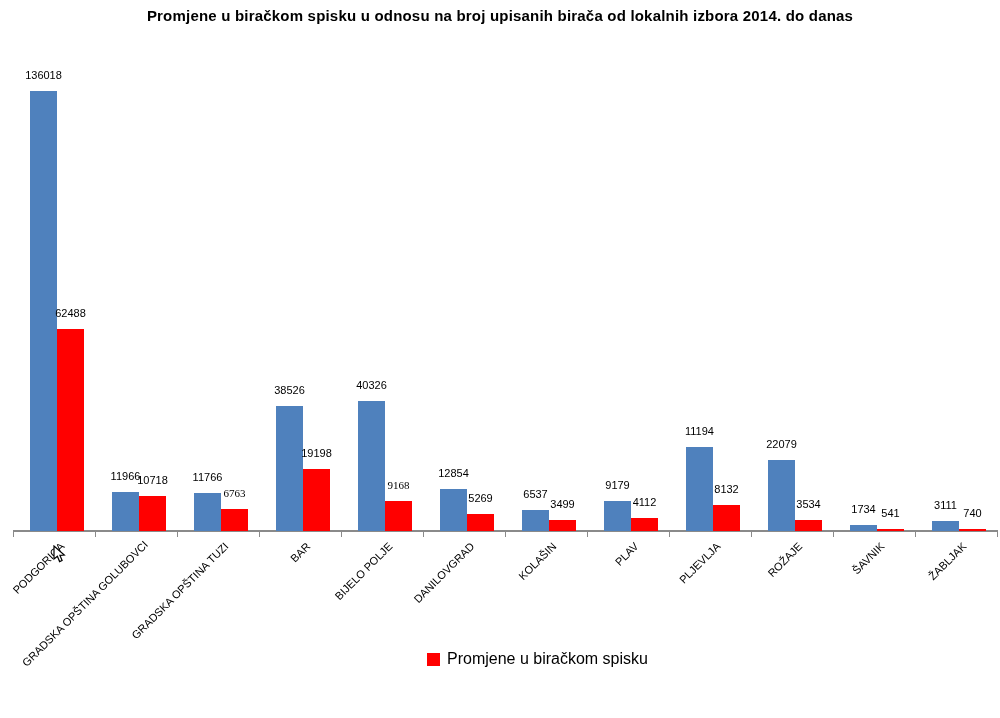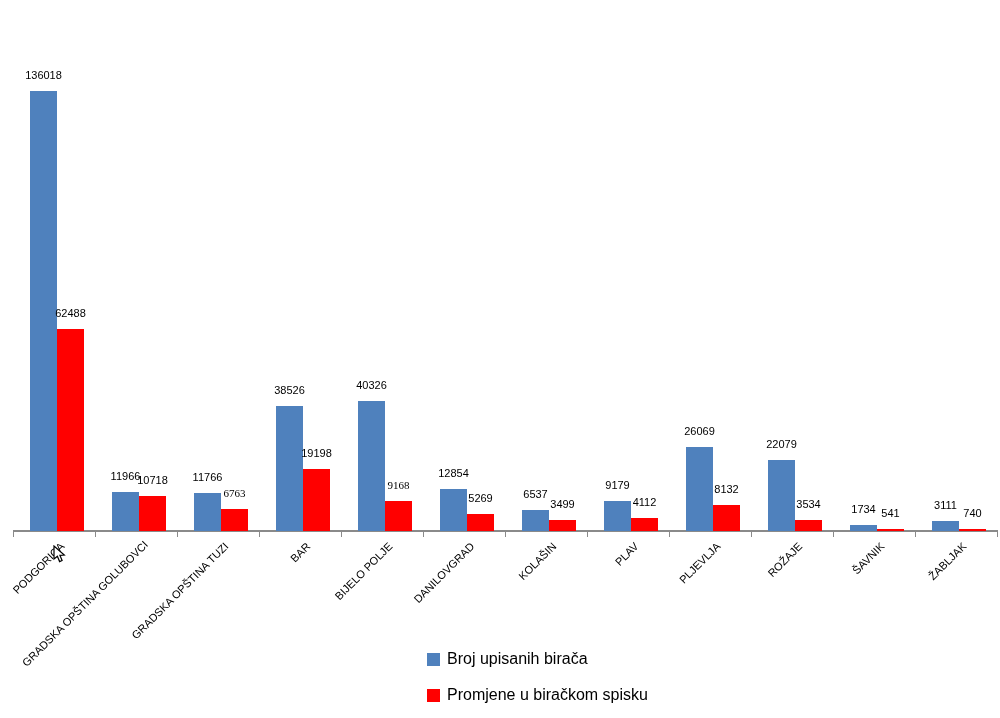--- a/index.html
+++ b/index.html
@@ -29,20 +29,21 @@
   .legend{position:absolute;left:427px;top:650px;}
   .legend-row{display:flex;align-items:center;margin-bottom:18px;}
   .swatch{width:13px;height:13px;display:inline-block;margin-right:7px;flex:0 0 13px;}
   .legend-label{font-size:16px;line-height:18px;white-space:nowrap;}
   #cursor{position:absolute;left:52px;top:545px;width:15px;height:19px;}
 </style>
 </head>
 <body>
 
 <div id="chart">
+  <div class="title">Promjene u biračkom spisku u odnosu na broj upisanih birača od lokalnih izbora 2014. do danas</div>
 
   <div id="plot">
       <div class="axis-line" style="left: 13px; top: 530px; width: 985px; background: rgb(138, 138, 138);"></div>
       <div class="tick" style="left: 13px; top: 530px; background: rgb(138, 138, 138);"></div>
       <div class="tick" style="left: 95px; top: 530px; background: rgb(138, 138, 138);"></div>
       <div class="tick" style="left: 177px; top: 530px; background: rgb(138, 138, 138);"></div>
       <div class="tick" style="left: 259px; top: 530px; background: rgb(138, 138, 138);"></div>
       <div class="tick" style="left: 341px; top: 530px; background: rgb(138, 138, 138);"></div>
       <div class="tick" style="left: 423px; top: 530px; background: rgb(138, 138, 138);"></div>
       <div class="tick" style="left: 505px; top: 530px; background: rgb(138, 138, 138);"></div>
@@ -86,21 +87,21 @@
       <div class="val-label" style="left: 535.5px; top: 487.854px;">6537</div>
       <div class="bar" style="left: 549px; top: 519.681px; width: 27px; height: 11.3188px; background: rgb(255, 0, 0);"></div>
       <div class="val-label" style="left: 562.5px; top: 497.681px;">3499</div>
       <div class="cat-label" style="left: 380px; top: 540px;">KOLAŠIN</div>
       <div class="bar" style="left: 604px; top: 501.307px; width: 27px; height: 29.6928px; background: rgb(79, 129, 189);"></div>
       <div class="val-label" style="left: 617.5px; top: 479.307px;">9179</div>
       <div class="bar" style="left: 631px; top: 517.698px; width: 27px; height: 13.3018px; background: rgb(255, 0, 0);"></div>
       <div class="val-label" style="left: 644.5px; top: 495.698px;">4112</div>
       <div class="cat-label" style="left: 462px; top: 540px;">PLAV</div>
       <div class="bar" style="left: 686px; top: 446.67px; width: 27px; height: 84.3297px; background: rgb(79, 129, 189);"></div>
-      <div class="val-label" style="left: 699.5px; top: 424.67px;">26069</div>
+      <div class="val-label" style="left: 699.5px; top: 424.67px;">11194</div>
       <div class="bar" style="left: 713px; top: 504.694px; width: 27px; height: 26.3059px; background: rgb(255, 0, 0);"></div>
       <div class="val-label" style="left: 726.5px; top: 482.694px; text-align: center;">8132</div>
       <div class="cat-label" style="left: 544px; top: 540px;">PLJEVLJA</div>
       <div class="bar" style="left: 768px; top: 459.577px; width: 27px; height: 71.4226px; background: rgb(79, 129, 189);"></div>
       <div class="val-label" style="left: 781.5px; top: 437.577px;">22079</div>
       <div class="bar" style="left: 795px; top: 519.568px; width: 27px; height: 11.432px; background: rgb(255, 0, 0);"></div>
       <div class="val-label" style="left: 808.5px; top: 497.568px;">3534</div>
       <div class="cat-label" style="left: 626px; top: 540px;">ROŽAJE</div>
       <div class="bar" style="left: 850px; top: 525.391px; width: 27px; height: 5.60926px; background: rgb(79, 129, 189);"></div>
       <div class="val-label" style="left: 863.5px; top: 503.391px;">1734</div>
@@ -109,24 +110,20 @@
       <div class="cat-label" style="left: 708px; top: 540px;">ŠAVNIK</div>
       <div class="bar" style="left: 932px; top: 520.936px; width: 27px; height: 10.0637px; background: rgb(79, 129, 189);"></div>
       <div class="val-label" style="left: 945.5px; top: 498.936px;">3111</div>
       <div class="bar" style="left: 959px; top: 528.606px; width: 27px; height: 2.3938px; background: rgb(255, 0, 0);"></div>
       <div class="val-label" style="left: 972.5px; top: 506.606px;">740</div>
       <div class="cat-label" style="left: 790px; top: 540px;">ŽABLJAK</div>
     </div>
 
   <div class="legend">
     <div class="legend-row">
-      <span class="swatch" id="swatch-0" style="background: rgb(79, 129, 189);"></span>
-      <span class="legend-label">Broj upisanih birača</span>
-    </div>
-    <div class="legend-row">
       <span class="swatch" id="swatch-1" style="background: rgb(255, 0, 0);"></span>
       <span class="legend-label">Promjene u biračkom spisku</span>
     </div>
   </div>
 
   <svg id="cursor" viewBox="0 0 15 19">
     <path d="M2 1 L2 14 L5.4 11.2 L7.6 16.6 L10.1 15.5 L7.9 10.3 L12.3 10 Z" fill="#ffffff" stroke="#000000" stroke-width="1.2"></path>
   </svg>
 </div>
 

